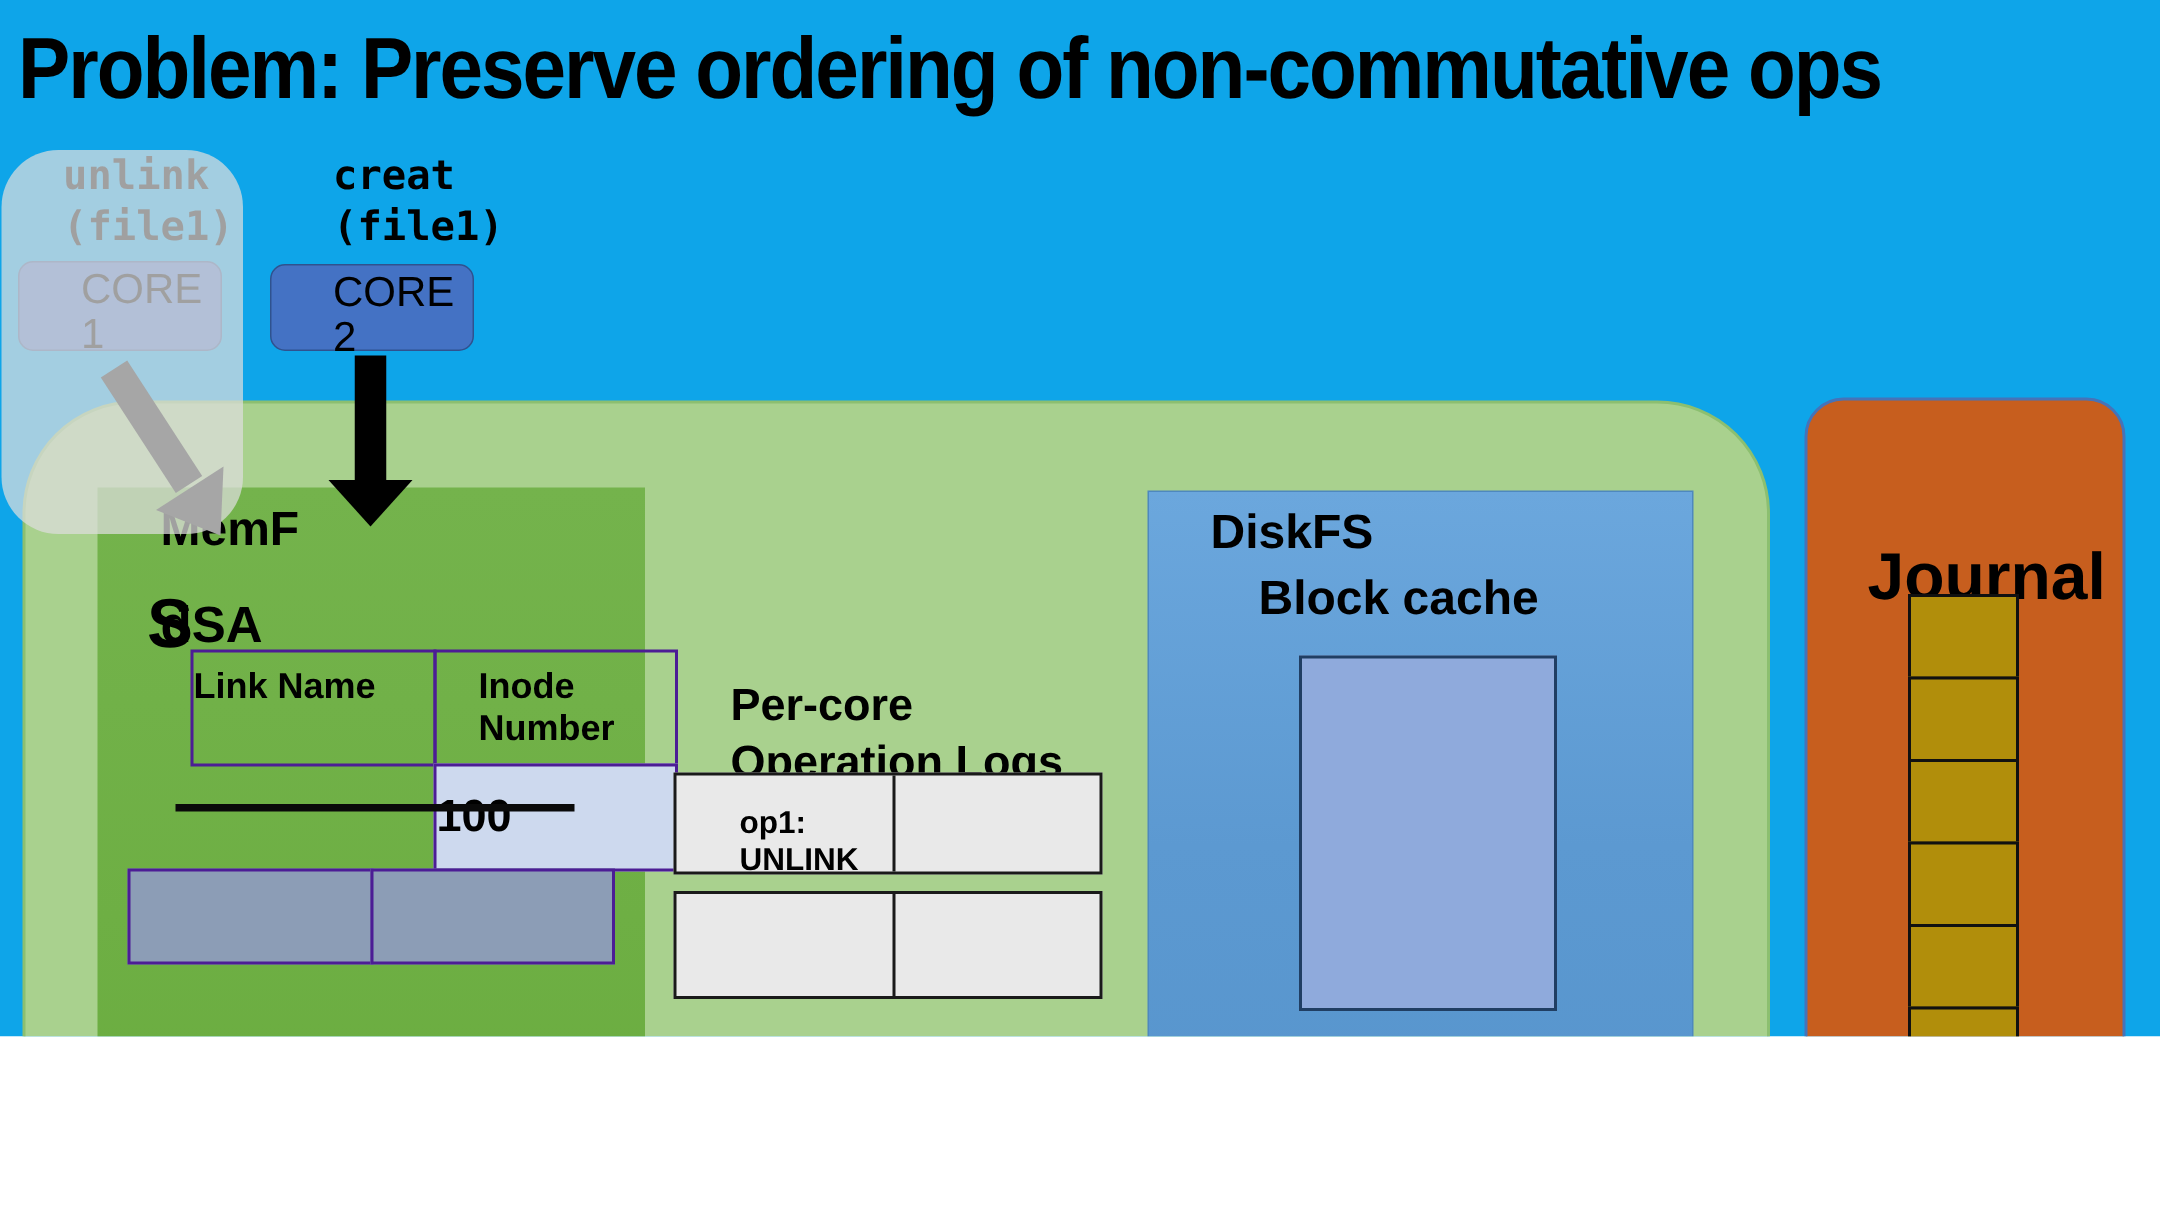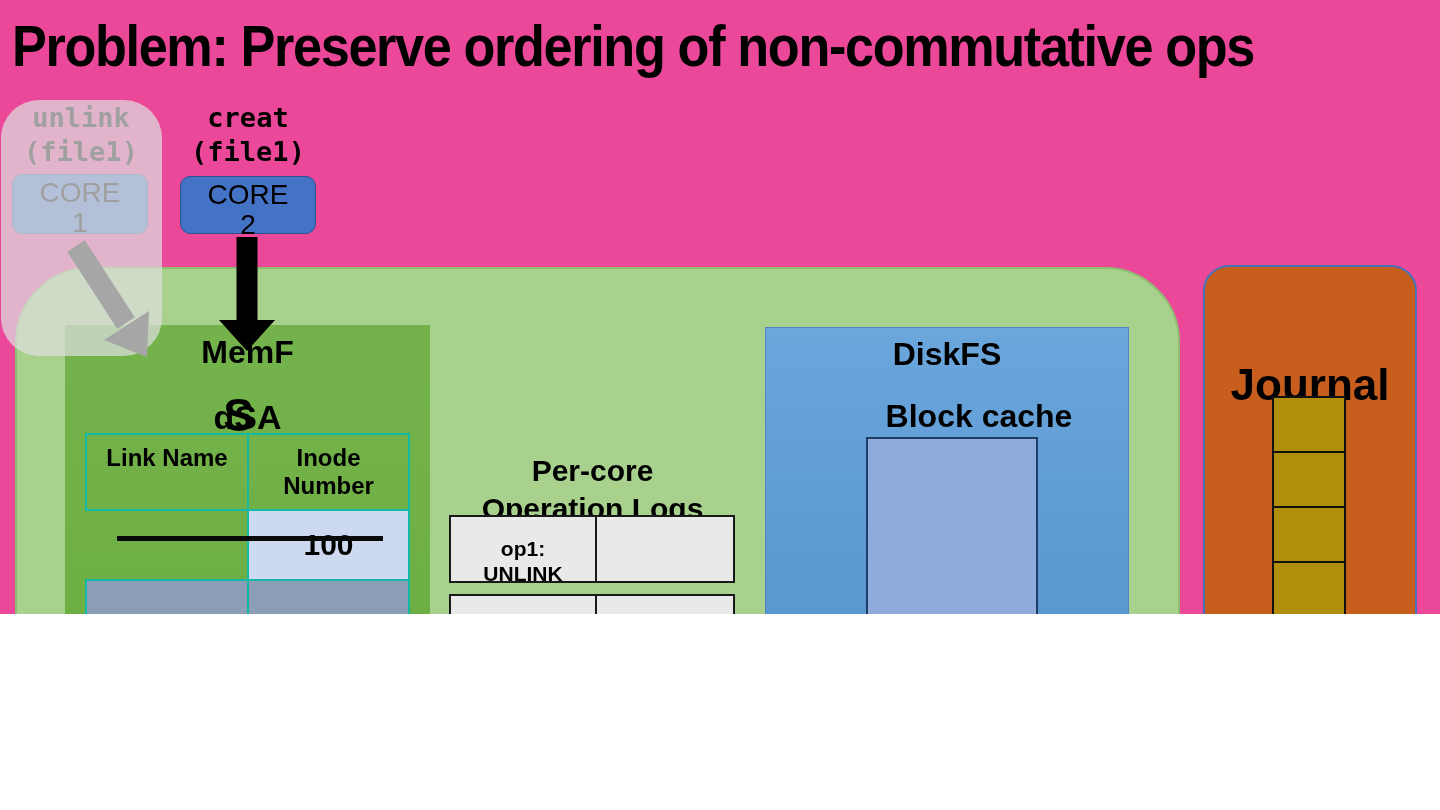--- a/index.html
+++ b/index.html
@@ -1,30 +1,30 @@
 <!DOCTYPE html>
 <html><head>
 <meta charset="utf-8">
 <style>
   html,body{margin:0;padding:0;background:#ffffff;}
-  #canvas{position:relative;width:1440px;height:614px;background:#ec4899;overflow:hidden;
+  #canvas{position:relative;width:1440px;height:691px;background:#0ea5e9;overflow:hidden;
           font-family:"Liberation Sans",sans-serif;}
   .abs{position:absolute;}
-  .ctr{text-align:center;}
+  .ctr{margin-left:42px;}
   .slide-title{font-size:58px;font-weight:bold;letter-spacing:-1.5px;color:#000;
                white-space:nowrap;transform:scaleX(0.9);transform-origin:left top;}
   .mono{font-family:"DejaVu Sans Mono",monospace;font-weight:bold;font-size:27px;line-height:34px;}
   .core-box{border-radius:10px;box-sizing:border-box;}
   .core-label{font-size:28px;font-weight:500;line-height:30px;color:#000;}
   .green-container{background:#A9D18E;border:2px solid #8CBF70;border-radius:75px;box-sizing:border-box;}
   .memfs-box{background:linear-gradient(180deg,#74B34C 0%,#6BAD40 100%);
              border-bottom:4px solid #2F5B16;box-sizing:border-box;}
   .big-label{font-weight:bold;color:#000;}
   .dir-table{box-sizing:border-box;}
-  .cell{box-sizing:border-box;border:2px solid #14b8a6;position:absolute;}
+  .cell{box-sizing:border-box;border:2px solid #4c1d95;position:absolute;}
   .hdr-txt{font-size:24px;font-weight:bold;color:#000;line-height:28px;padding-top:9px;}
   .row-txt{font-size:30px;font-weight:600;color:#000;}
   .strike{background:#0a0a0a;}
   .log-strip{background:#E9E9E9;border:2px solid #1a1a1a;box-sizing:border-box;position:absolute;}
   .log-div{position:absolute;top:0;bottom:0;width:2px;background:#1a1a1a;}
   .log-txt{font-size:21px;font-weight:bold;line-height:25px;color:#000;}
   .diskfs-box{background:linear-gradient(180deg,#6BA7DD 0%,#5C99D1 55%,#5795CD 100%);
               border:1px solid #4E88BE;box-sizing:border-box;}
   .cache-rect{background:#8FAADC;border:2px solid #203E63;box-sizing:border-box;}
   .disk-box{background:#C75E1E;border:2px solid #4673B8;border-radius:26px;box-sizing:border-box;}
@@ -77,21 +77,21 @@
     <div class="abs ctr log-txt" style="left:146px;top:7px;width:138px;"></div>
   </div>
   <div class="log-strip" style="left:449px;top:594px;width:286px;height:72px;">
     <div class="log-div" style="left:144px;"></div>
     <div class="abs ctr log-txt" style="left:0;top:7px;width:144px;"></div>
     <div class="abs ctr log-txt" style="left:146px;top:7px;width:138px;"></div>
   </div>
 
   <div class="abs diskfs-box" style="left:765px;top:327px;width:364px;height:431px;"></div>
   <div class="abs ctr big-label" style="left:765px;top:336px;width:364px;font-size:32px;">DiskFS</div>
-  <div class="abs ctr big-label" style="left:765px;top:398px;width:364px;font-size:32px;padding-left:32px;">Block cache</div>
+  <div class="abs ctr big-label" style="left:765px;top:380px;width:364px;font-size:32px;padding-left:32px;">Block cache</div>
   <div class="abs cache-rect" style="left:866px;top:437px;width:172px;height:237px;"></div>
 
   <div class="abs disk-box" style="left:1203px;top:265px;width:214px;height:530px;"></div>
   <div class="abs ctr big-label" style="left:1203px;top:360px;width:214px;font-size:44px;">Journal</div>
   <div class="abs" style="left:1272px;top:396px;">
       <div class="journal-cell"></div>
       <div class="journal-cell"></div>
       <div class="journal-cell"></div>
       <div class="journal-cell"></div>
       <div class="journal-cell"></div>

